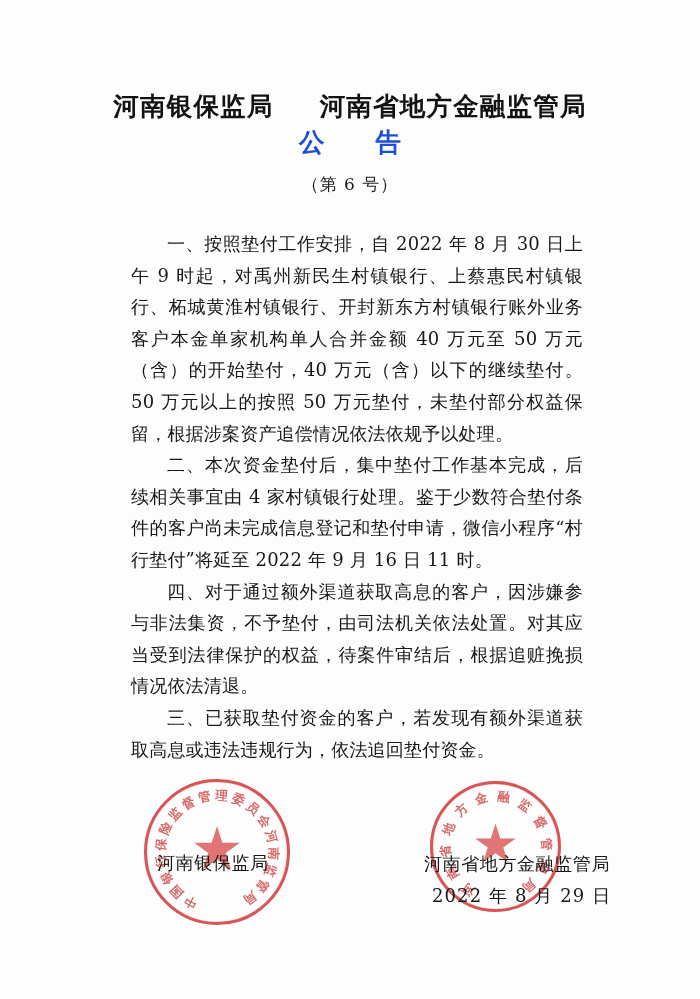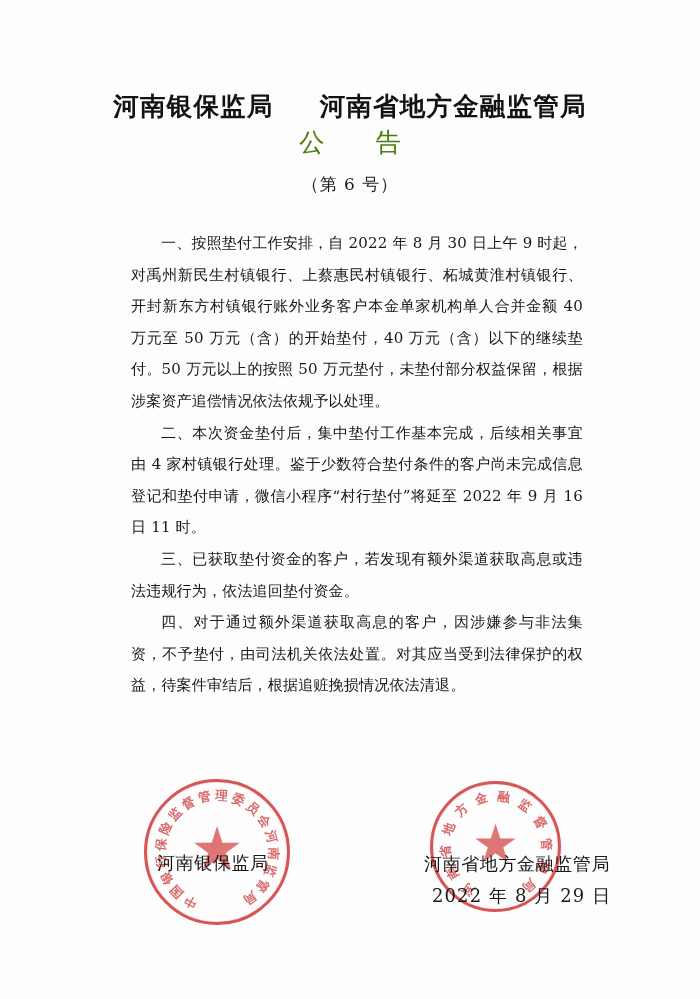--- a/index.html
+++ b/index.html
@@ -52,45 +52,45 @@
     line-height: 1.12;
     color: #121212;
     white-space: nowrap;
   }
   .title-gap {
     display: inline-block;
     width: 26px;
   }
   .title-line-2 {
     font-family: "DejaVu Serif", "Liberation Serif", serif;
-    font-weight: 400;
+    font-weight: 700;
     font-size: 25.5px;
     line-height: 1.5;
-    color: #4d7c0f;
+    color: #1d4ed8;
     margin-top: 2px;
   }
 
   .doc-number {
     text-align: center;
     font-size: 17px;
     letter-spacing: 1px;
     color: #1a1a1a;
     margin-top: 12px;
     font-family: "DejaVu Serif", "Liberation Serif", serif;
   }
 
   
   .doc-body {
     position: absolute;
     left: 131px;
     top: 228px;
     width: 452px;
   }
   .para {
-    font-size: 15px;
+    font-size: 18px;
     line-height: 31.6px;
     text-align: justify;
     text-align-last: left;
     text-justify: inter-ideograph;
     letter-spacing: .2px;
     margin: 0 0 0 0;
     color: #181818;
     font-family: "DejaVu Serif", "Liberation Serif", serif;
   }
   .para.indent { text-indent: 2em; }
@@ -171,22 +171,22 @@
       <span class="title-gap"></span>
       <span>河南省地方金融监管局</span>
     </div>
     <div class="title-line-2">公　　告</div>
     <div class="doc-number">（第 6 号）</div>
   </div>
 
   <div class="doc-body">
     <p class="para indent">一、按照垫付工作安排，自 2022 年 8 月 30 日上午 9 时起，对禹州新民生村镇银行、上蔡惠民村镇银行、柘城黄淮村镇银行、开封新东方村镇银行账外业务客户本金单家机构单人合并金额 40 万元至 50 万元（含）的开始垫付，40 万元（含）以下的继续垫付。50 万元以上的按照 50 万元垫付，未垫付部分权益保留，根据涉案资产追偿情况依法依规予以处理。</p>
     <p class="para indent">二、本次资金垫付后，集中垫付工作基本完成，后续相关事宜由 4 家村镇银行处理。鉴于少数符合垫付条件的客户尚未完成信息登记和垫付申请，微信小程序“村行垫付”将延至 2022 年 9 月 16 日 11 时。</p>
+    <p class="para indent">四、对于通过额外渠道获取高息的客户，因涉嫌参与非法集资，不予垫付，由司法机关依法处置。对其应当受到法律保护的权益，待案件审结后，根据追赃挽损情况依法清退。</p>
     <p class="para indent">三、已获取垫付资金的客户，若发现有额外渠道获取高息或违法违规行为，依法追回垫付资金。</p>
-    <p class="para indent">四、对于通过额外渠道获取高息的客户，因涉嫌参与非法集资，不予垫付，由司法机关依法处置。对其应当受到法律保护的权益，待案件审结后，根据追赃挽损情况依法清退。</p>
   </div>
 
   <div class="seal" id="seal-left">
     <div class="ring"></div>
     <div class="arc-text">
         <span style="font-size: 12.5px; transform: rotate(118deg) translate(56px, 0px) rotate(90deg) translate(-50%, -50%);">中</span>
         <span style="font-size: 12.5px; transform: rotate(135.412deg) translate(56px, 0px) rotate(90deg) translate(-50%, -50%);">国</span>
         <span style="font-size: 12.5px; transform: rotate(152.824deg) translate(56px, 0px) rotate(90deg) translate(-50%, -50%);">银</span>
         <span style="font-size: 12.5px; transform: rotate(170.235deg) translate(56px, 0px) rotate(90deg) translate(-50%, -50%);">行</span>
         <span style="font-size: 12.5px; transform: rotate(187.647deg) translate(56px, 0px) rotate(90deg) translate(-50%, -50%);">保</span>

